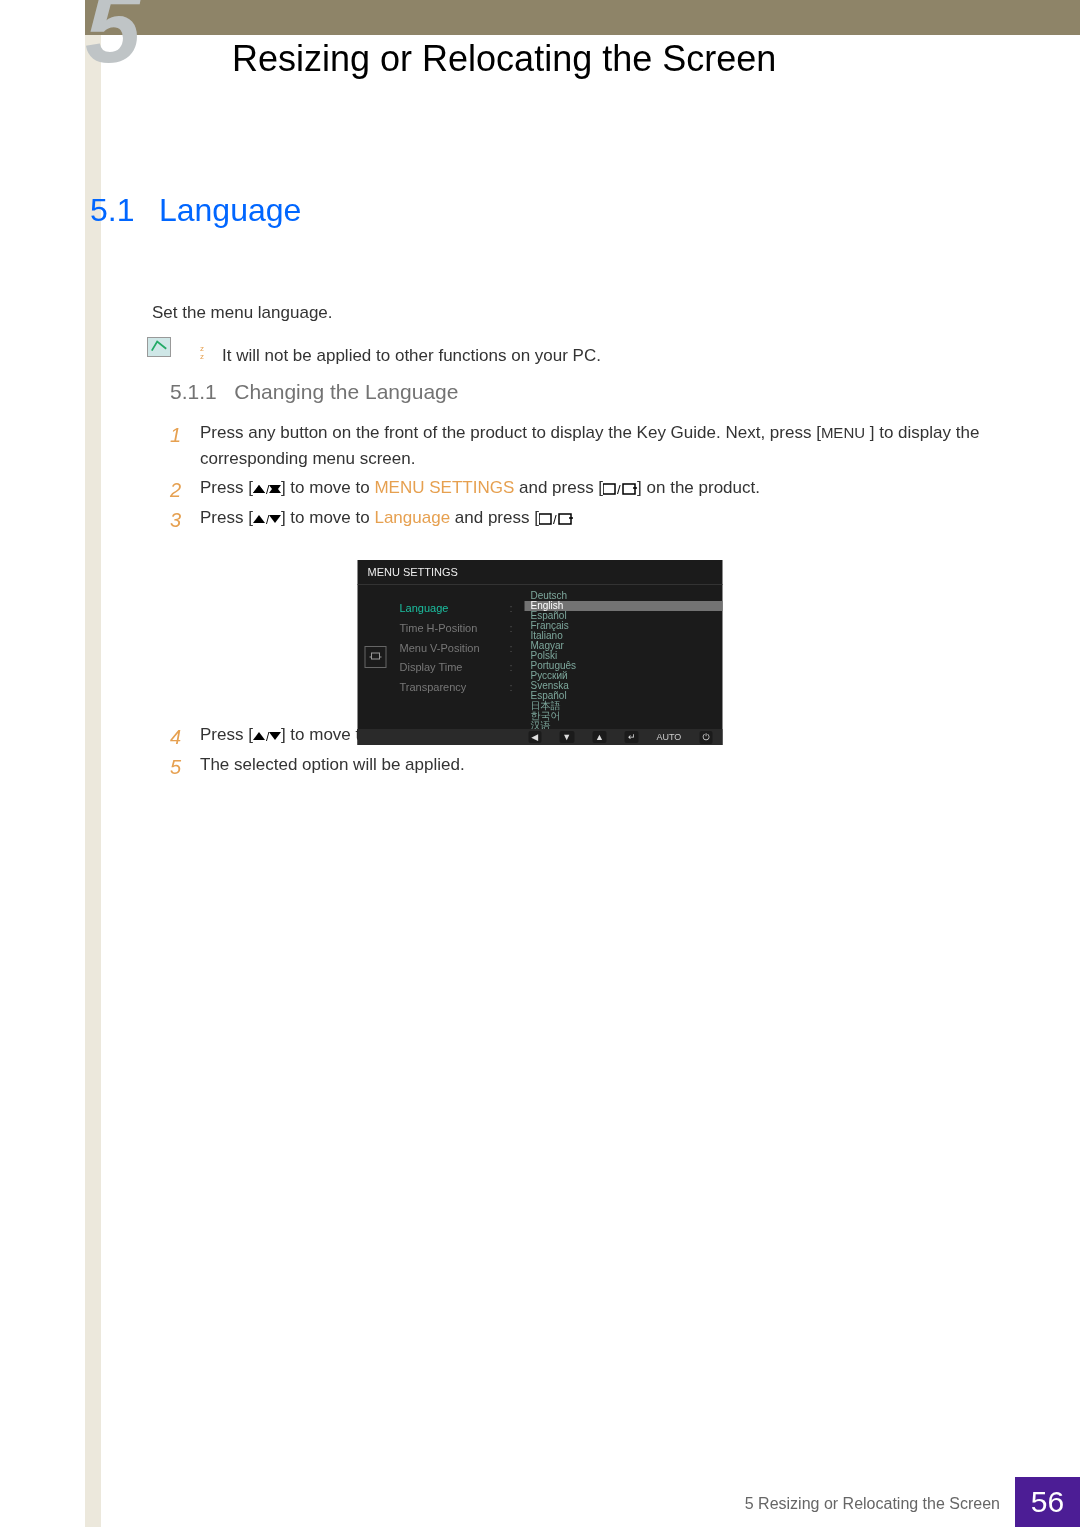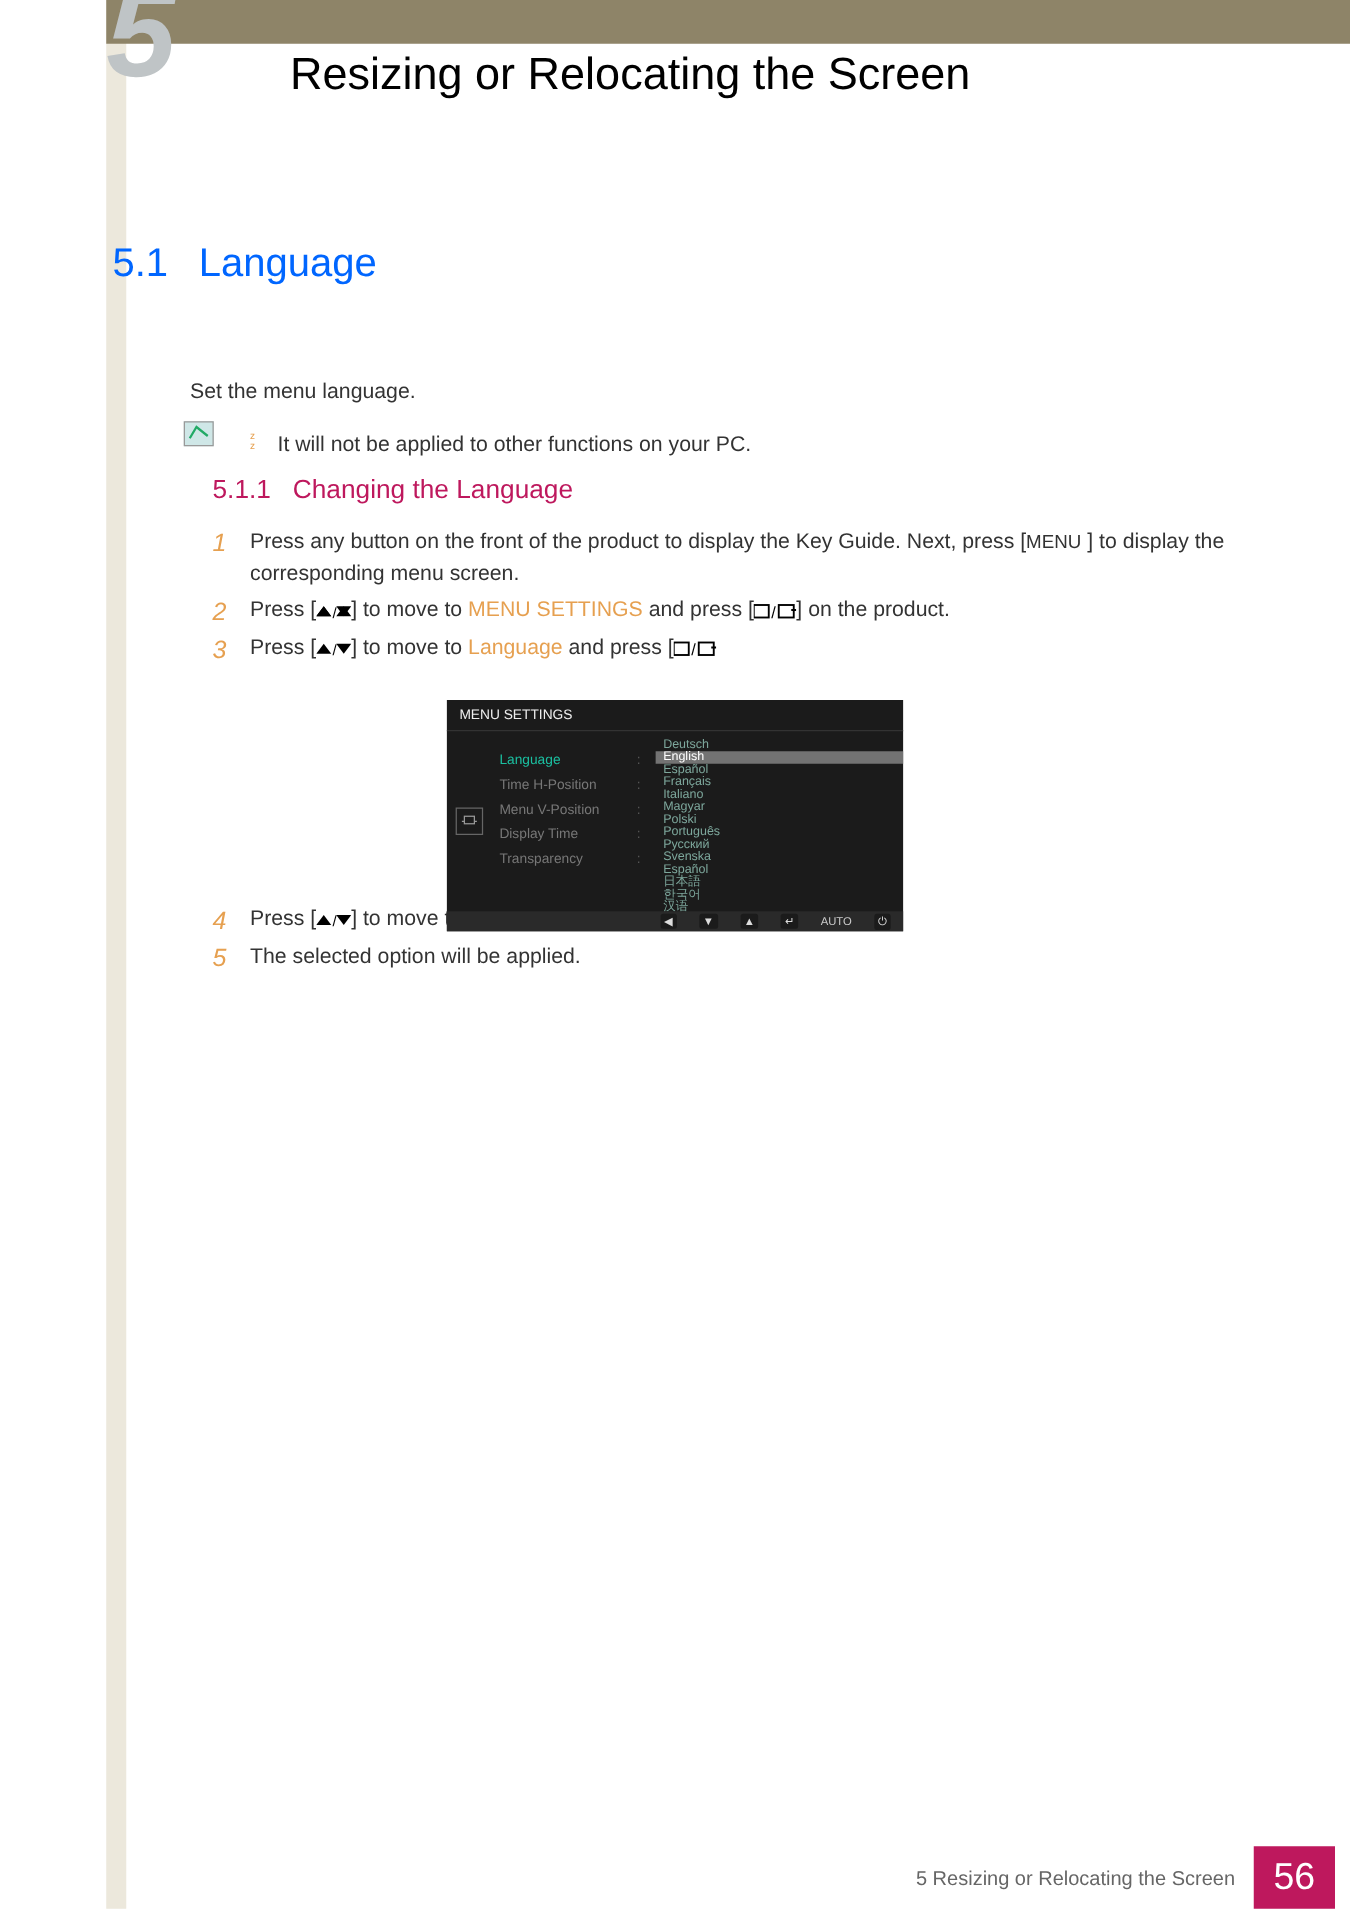--- a/index.html
+++ b/index.html
@@ -74,21 +74,21 @@
   .note-icon svg { width: 100%; height: 100%; }
   .bullet-row { position: relative; padding-left: 70px; margin-bottom: 8px; }
   .bullet-marker {
     position: absolute; left: 48px; top: 8px;
     font-size: 8px;
     color: #e6a050;
   }
   .subsection {
     position: absolute;
     top: 380px; left: 170px;
-    color: #be185d;
+    color: #737373;
     font-size: 21px;
   }
   .steps {
     position: absolute;
     top: 420px; left: 170px;
     width: 810px;
     font-size: 17px;
     line-height: 1.5;
     counter-reset: step;
   }
@@ -162,34 +162,34 @@
     gap: 18px;
     padding: 0 10px;
     font-size: 9px;
     color: #ccc;
   }
   .osd-btn-icon { color: #ddd; background:#1b1b1b; padding:1px 3px; border-radius:2px; }
 
   .step-4 { margin-top: 192px; }
   .footer {
     position: absolute;
-    bottom: 0; left: 85px; right: 12px;
+    bottom: 0; left: 85px; right: 0;
     height: 50px;
   }
   .footer-chapter {
     position: absolute;
     right: 80px; bottom: 14px;
     font-size: 16px;
     color: #666;
   }
   .footer-page {
     position: absolute;
     right: 0; bottom: 0;
     width: 65px; height: 50px;
-    background: #be185d;
+    background: #4c1d95;
     color: #fff;
     font-size: 30px;
     display: flex; align-items: center; justify-content: center;
   }
 </style>
 </head>
 <body>
 
 <div class="left-stripe"></div>
 <div class="top-bar"></div>

